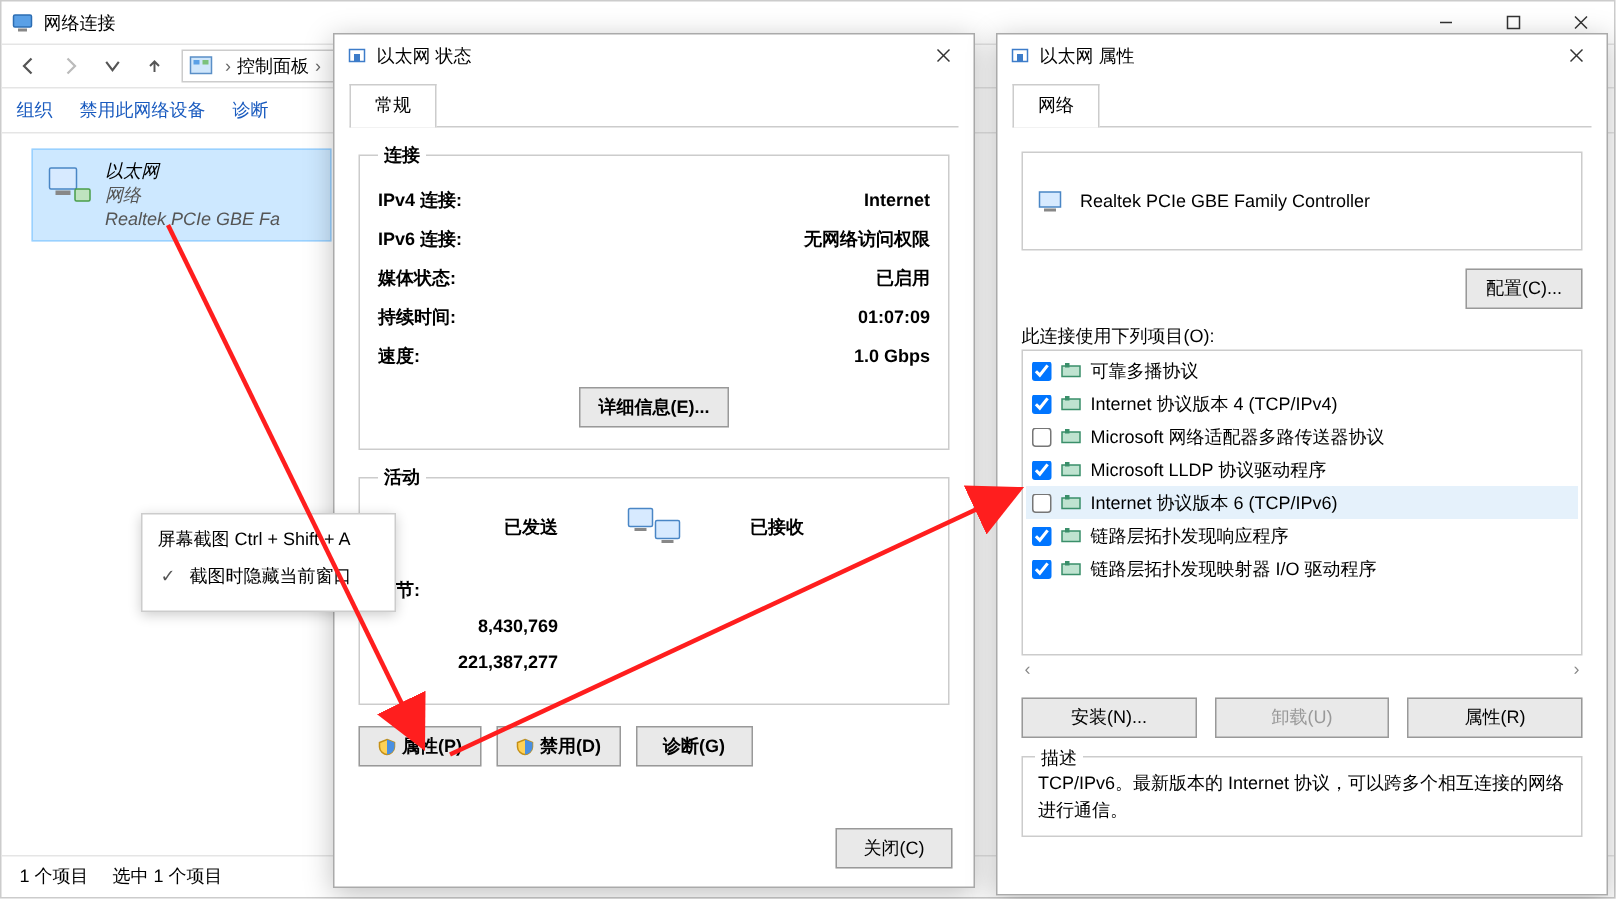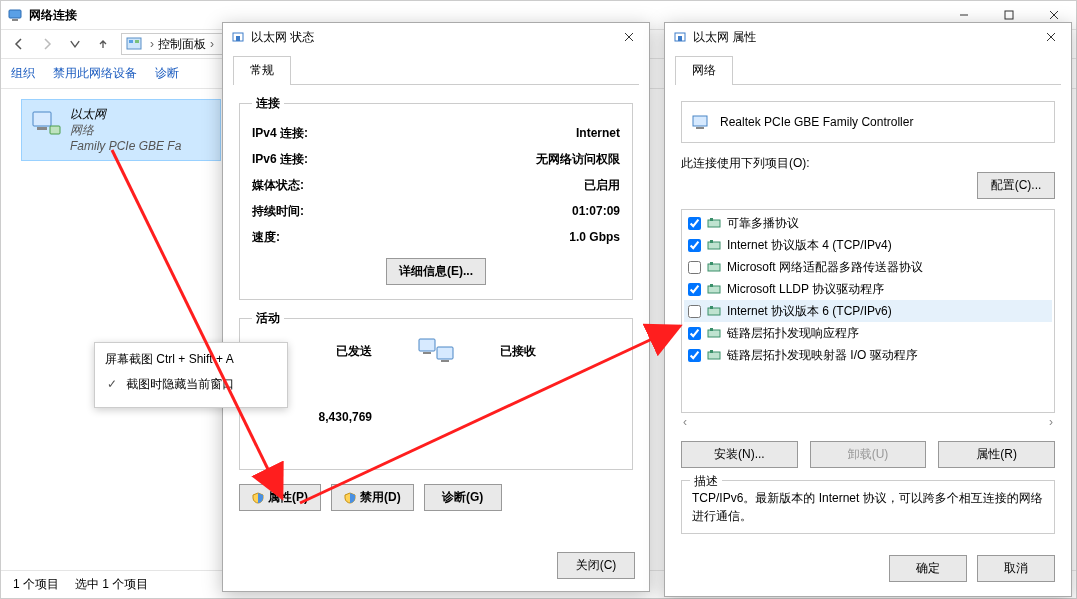--- a/index.html
+++ b/index.html
@@ -2,21 +2,21 @@
 <html><head>
 <meta charset="utf-8">
 <style>
   * { box-sizing: border-box; margin: 0; padding: 0; font-family: "Microsoft YaHei", "Segoe UI", Tahoma, sans-serif; font-size: 12px; }
   body { background: #fff; width: 1077px; height: 599px; position: relative; overflow: hidden; color: #000; }
 
   
   .explorer { position: absolute; left: 0; top: 0; width: 1077px; height: 599px; border: 1px solid #ccc; background: #fff; }
   .explorer-titlebar { height: 28px; display: flex; align-items: center; padding: 0 6px; }
   .explorer-titlebar .app-icon { width: 16px; height: 16px; margin-right: 6px; }
-  .explorer-title { flex: 0 0 auto; font-weight: bold; }
+  .explorer-title { flex: 0 0 auto; }
   .win-btns { position: absolute; right: 0; top: 0; display: flex; }
   .win-btn { width: 45px; height: 28px; display: flex; align-items: center; justify-content: center; color: #555; }
   .win-btn svg { width: 10px; height: 10px; }
 
   .explorer-nav { height: 30px; border-top: 1px solid #e5e5e5; border-bottom: 1px solid #e5e5e5; display: flex; align-items: center; padding: 0 4px; }
   .nav-arrow { width: 28px; height: 24px; display: flex; align-items: center; justify-content: center; color: #555; }
   .nav-arrow svg { width: 14px; height: 14px; }
   .breadcrumb { display: flex; align-items: center; margin-left: 4px; border: 1px solid #ccc; height: 22px; padding: 0 4px; width: 140px; }
   .breadcrumb .bc-icon { width: 16px; height: 16px; margin-right: 4px; }
   .breadcrumb .sep { margin: 0 4px; color: #666; }
@@ -49,28 +49,28 @@
   #status-dlg { left: 222px; top: 22px; width: 428px; height: 570px; }
   .activity-hdr { display: flex; justify-content: space-between; align-items: center; }
   .activity-hdr .mid-icon { width: 38px; height: 32px; }
   .activity-row { display: flex; justify-content: space-between; line-height: 24px; margin-top: 14px; flex-direction: column; }
   .activity-row .label { width: 80px; }
   .activity-row .val { width: 120px; text-align: right; }
   .status-actions { display: flex; gap: 10px; margin-top: 14px; }
   .dlg-footer { position: absolute; right: 14px; bottom: 12px; }
 
   
-  #shot-tip { position: absolute; left: 94px; top: 342px; width: 194px; height: 66px; background: #fff; border: 1px solid #ccc; box-shadow: 0 2px 8px rgba(0,0,0,.2); padding: 8px 10px; }
+  #shot-tip { position: absolute; left: 94px; top: 342px; width: 170px; height: 66px; background: #fff; border: 1px solid #ccc; box-shadow: 0 2px 8px rgba(0,0,0,.2); padding: 8px 10px; }
   #shot-tip .line1 { margin-bottom: 8px; }
   #shot-tip .check { display: inline-block; width: 14px; text-align: center; color: #555; margin-right: 4px; }
 
   
   #prop-dlg { left: 664px; top: 22px; width: 408px; height: 575px; }
   .prop-body { padding: 10px 16px 0 16px; }
-  .adapter-box { border: 1px solid #ccc; padding: 12px 10px; display: flex; align-items: center; gap: 8px; margin: 6px 0 12px 0; }
+  .adapter-box { border: 1px solid #ccc; padding: 24px 10px; display: flex; align-items: center; gap: 8px; margin: 6px 0 12px 0; }
   .adapter-box .nic-small { width: 20px; height: 16px; }
   .items-list { border: 1px solid #ccc; height: 204px; overflow: auto; padding: 2px; }
   .li { display: flex; align-items: center; gap: 6px; padding: 2px 4px; line-height: 18px; }
   .li input[type=checkbox] { width: 13px; height: 13px; }
   .li .proto-icon { width: 14px; height: 12px; }
   .li.sel { background: #e5f1fb; }
   .list-scroll { display:flex; justify-content:space-between; padding:0 2px; margin-top:2px; color:#888; }
 
   .prop-btn-row { display: flex; gap: 12px; margin: 12px 0; }
   .prop-btn-row .btn { flex: 1; }
@@ -156,21 +156,21 @@
   <div class="explorer-body">
     <div class="item-card">
       <svg class="nic-icon" viewBox="0 0 32 32">
           <rect x="3" y="6" width="18" height="14" rx="1" fill="#d7eaff" stroke="#4a86c5"></rect>
           <rect x="7" y="21" width="10" height="3" fill="#888"></rect>
           <rect x="20" y="20" width="10" height="8" rx="1" fill="#bfe3bf" stroke="#4a9d4a"></rect>
         </svg>
       <div class="lines">
         <span>以太网</span>
         <span class="l2">网络</span>
-        <span class="l3">Family PCIe GBE Fa</span>
+        <span class="l3">Realtek PCIe GBE Fa</span>
       </div>
     </div>
   </div>
 
   <div class="explorer-status">
     <span>1 个项目</span>
     <span>选中 1 个项目</span>
   </div>
 </div>
 
@@ -227,20 +227,21 @@
             <rect x="2" y="4" width="16" height="12" rx="1" fill="#d7eaff" stroke="#4a86c5"></rect>
             <rect x="20" y="12" width="16" height="12" rx="1" fill="#d7eaff" stroke="#4a86c5"></rect>
             <rect x="6" y="17" width="8" height="2" fill="#888"></rect>
             <rect x="24" y="25" width="8" height="2" fill="#888"></rect>
           </svg>
         <span style="width:120px;">已接收</span>
       </div>
       <div class="activity-row">
         <span class="label">字节:</span>
         <span class="val">8,430,769</span>
+        <span class="val">221,387,277</span>
       </div>
     </fieldset>
 
     <div class="status-actions">
       <span class="btn">
         <svg class="shield" viewBox="0 0 12 12">
             <path d="M6 1 L11 3 V6 C11 9 8 11 6 11 C4 11 1 9 1 6 V3 Z" fill="#ffd257" stroke="#c59015"></path>
             <path d="M6 1 L6 11 C8 11 11 9 11 6 V3 Z" fill="#4a90e2"></path>
           </svg>
         <span>属性(P)</span>
@@ -287,25 +288,25 @@
   </div>
 
   <div class="prop-body">
     <div class="adapter-box">
       <svg class="nic-small" viewBox="0 0 20 16">
           <rect x="1" y="2" width="14" height="10" fill="#d7eaff" stroke="#4a86c5"></rect>
           <rect x="4" y="13" width="8" height="2" fill="#888"></rect>
         </svg>
       <span>Realtek PCIe GBE Family Controller</span>
     </div>
-    <div>此连接使用下列项目(O):</div>
-
     <div style="text-align:right;margin-bottom:10px;">
       <span class="btn">配置(C)...</span>
     </div>
+
+    <div>此连接使用下列项目(O):</div>
     <div class="items-list" id="items-list">
         <div class="li">
           <input type="checkbox" checked="" style="">
           <svg class="proto-icon" viewBox="0 0 14 12">
             <rect x="1" y="3" width="12" height="7" fill="#bfe3d0" stroke="#3a8f6a"></rect>
             <rect x="3" y="1" width="3" height="3" fill="#3a8f6a"></rect>
           </svg>
           <span>可靠多播协议</span>
         </div>
         <div class="li">
@@ -367,24 +368,20 @@
       <span class="btn disabled">卸载(U)</span>
       <span class="btn">属性(R)</span>
     </div>
 
     <div class="desc-box">
       <span class="lg">描述</span>
       <div style="line-height:18px;">TCP/IPv6。最新版本的 Internet 协议，可以跨多个相互连接的网络进行通信。</div>
     </div>
   </div>
 
-  <div class="prop-footer">
-    <span class="btn">确定</span>
-    <span class="btn">取消</span>
-  </div>
 </div>
 
 <svg id="arrows">
   <defs>
     <marker id="ah" markerWidth="14" markerHeight="14" refX="11" refY="6" orient="auto">
       <path d="M0 0 L12 6 L0 12 Z" fill="#ff1e1e"></path>
     </marker>
   </defs>
   <line x1="112" y1="150" x2="282" y2="498" stroke="#ff1e1e" stroke-width="3" marker-end="url(#ah)"></line>
   <line x1="300" y1="503" x2="680" y2="326" stroke="#ff1e1e" stroke-width="3" marker-end="url(#ah)"></line>

